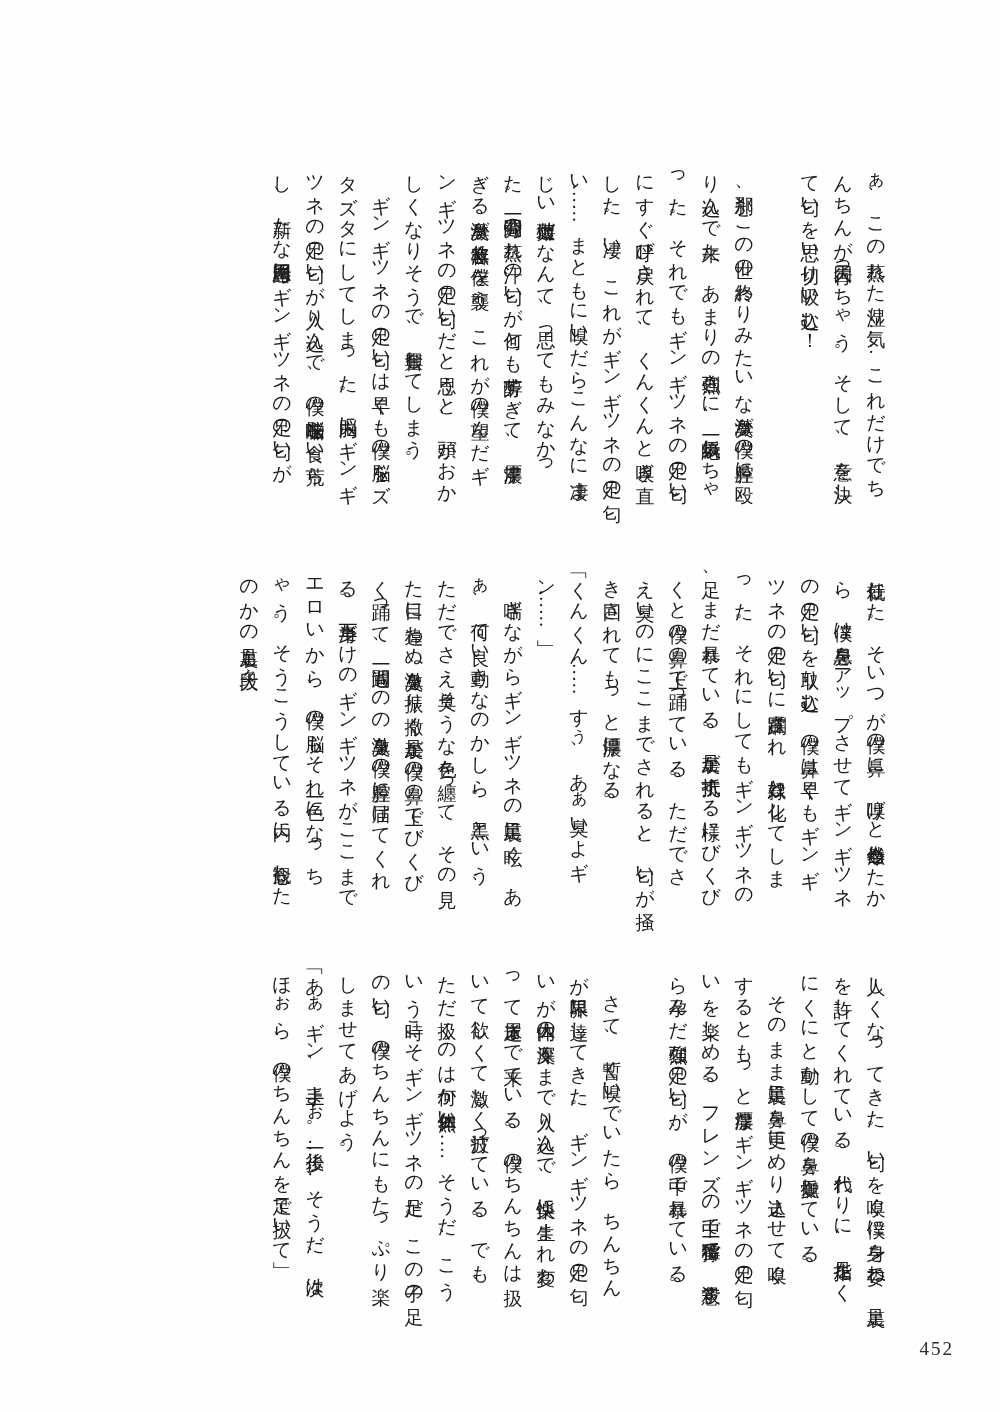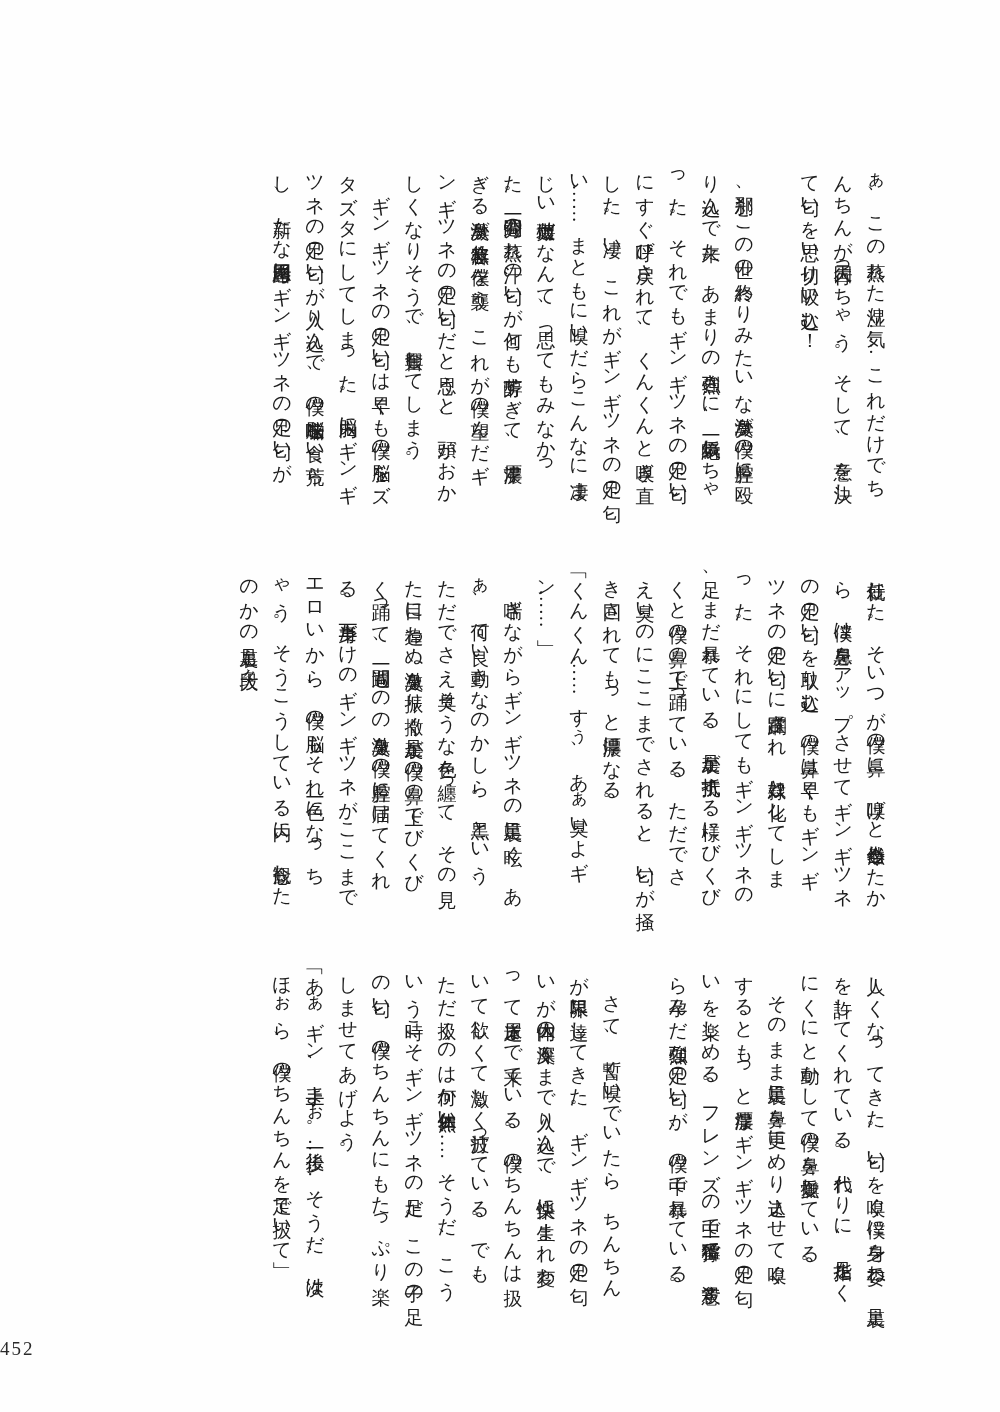--- a/index.html
+++ b/index.html
@@ -37,21 +37,21 @@
   }
   
   .band p.gap {
     margin-block-start: 33px;
   }
   .page-number {
     position: absolute;
     top: 1338px;
     left: 0;
     width: 954px;
-    text-align: left;
+    text-align: right;
     font-size: 19px;
     letter-spacing: 2px;
     color: #2a2a2a;
   }
 </style>
 </head>
 <body>
 
 <div class="page">
 

